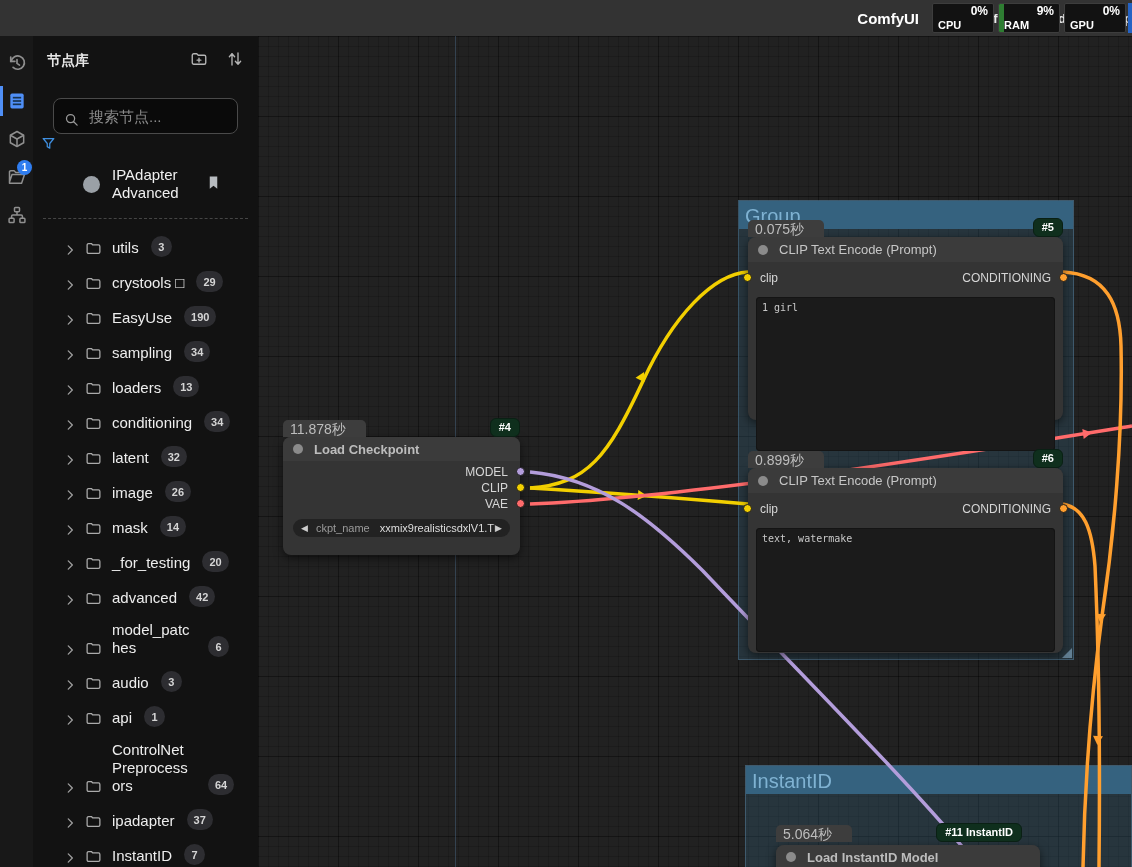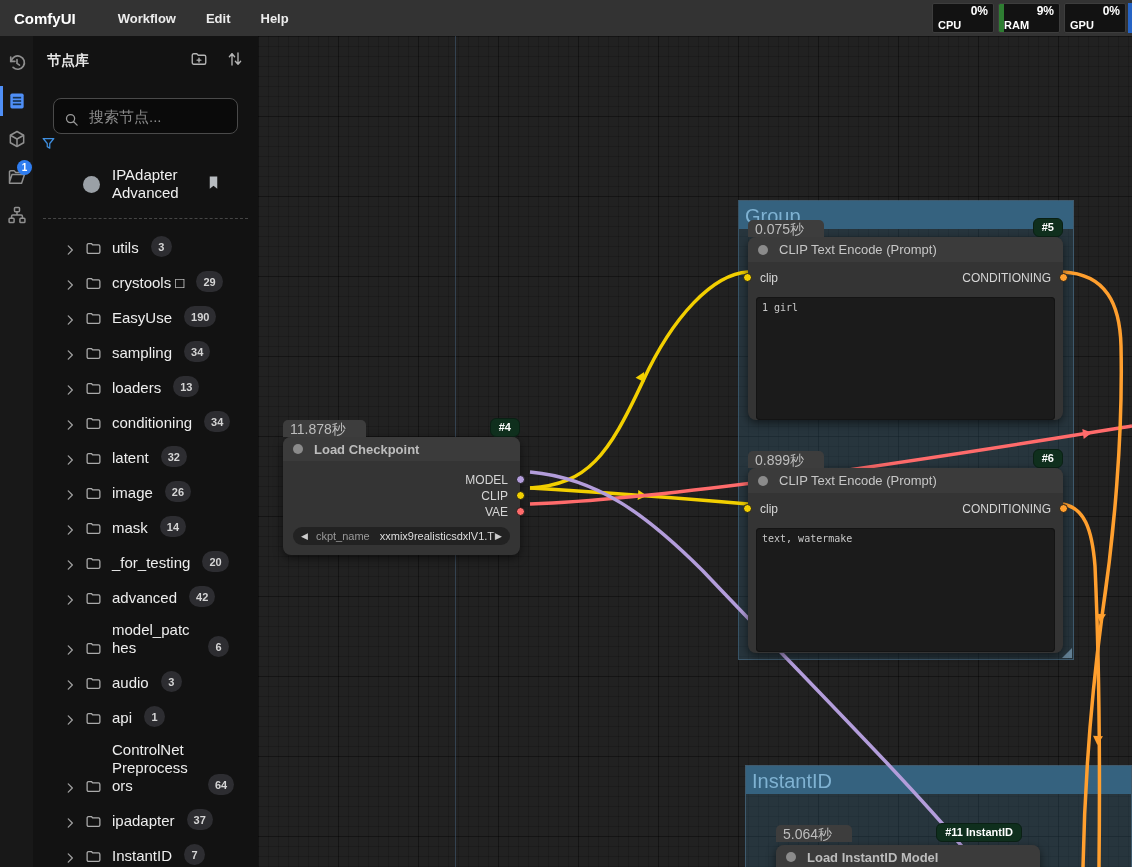--- a/index.html
+++ b/index.html
@@ -2,21 +2,21 @@
 <html><head>
 <meta charset="utf-8">
 <style>
   * { margin:0; padding:0; box-sizing:border-box; }
   html,body { width:1132px; height:867px; overflow:hidden; background:#1a1a1a;
     font-family:"Liberation Sans", sans-serif; }
   .app { position:relative; width:1132px; height:867px; }
 
   
   .menubar { position:absolute; top:0; left:0; width:1132px; height:36px;
-    background:#333333; display:flex; align-items:center; z-index:30; }
+    background:#333333; display:flex; align-items:center; z-index:30;justify-content:flex-end; }
   .logo { color:#ffffff; font-weight:bold; font-size:15px; margin-left:14px; }
   .menus { display:flex; gap:30px; margin-left:42px; }
   .menu-item { color:#ececec; font-size:13px; font-weight:bold; cursor:pointer; }
   .monitors { position:absolute; right:6px; top:3px; display:flex; gap:4px; }
   .monitor { position:relative; width:62px; height:30px; background:#121212;
     border:1px solid #3d3d3d; border-radius:2px; overflow:hidden; }
   .monitor .pct { position:absolute; right:5px; top:0; color:#fff; font-weight:bold; font-size:12px; }
   .monitor .lbl { position:absolute; left:5px; bottom:1px; color:#fff; font-size:11px; font-weight:bold; }
   .monitor .vbar { position:absolute; left:0; top:0; width:5px; height:30px; }
   .edge-sliver { position:absolute; right:0; top:3px; width:4px; height:30px; background:#2563c4; }
@@ -148,21 +148,21 @@
       <polygon points="0,-5 9,0 0,5" transform="translate(840,700) rotate(94)" fill="#ff9f2e"></polygon>
     </svg>
 
     <div class="node" style="left:25px; top:401px; width:237px; height:118px;">
       <div class="time-badge">11.878秒</div>
       <div class="id-badge">#4</div>
       <div class="node-titlebar">
         <span class="node-collapse"></span>
         <span class="node-title">Load Checkpoint</span>
       </div>
-      <div style="margin-top:11px;">
+      <div style="margin-top:3px;">
         <div class="slot-row">
           <span class="out-label">MODEL</span>
           <span class="slot-dot dot-right" style="background: rgb(179, 157, 219);"></span>
         </div>
         <div class="slot-row">
           <span class="out-label">CLIP</span>
           <span class="slot-dot dot-right" style="background: rgb(242, 207, 0);"></span>
         </div>
         <div class="slot-row">
           <span class="out-label">VAE</span>
@@ -183,21 +183,21 @@
       <div class="node-titlebar" style="height:25px;">
         <span class="node-collapse"></span>
         <span class="node-title" style="font-weight:normal; color:#c6c6c6;">CLIP Text Encode (Prompt)</span>
       </div>
       <div class="io-row">
         <span class="slot-dot dot-left" style="background: rgb(242, 207, 0);"></span>
         <span class="in-label">clip</span>
         <span class="out-label">CONDITIONING</span>
         <span class="slot-dot dot-right" style="background: rgb(255, 159, 46);"></span>
       </div>
-      <div class="textarea" style="height:123px;">1 girl</div>
+      <div class="textarea" style="height:154px;">1 girl</div>
     </div>
 
     <div class="node" style="left:490px; top:432px; width:315px; height:185px;">
       <div class="time-badge">0.899秒</div>
       <div class="id-badge">#6</div>
       <div class="node-titlebar" style="height:25px;">
         <span class="node-collapse"></span>
         <span class="node-title" style="font-weight:normal; color:#c6c6c6;">CLIP Text Encode (Prompt)</span>
       </div>
       <div class="io-row">

